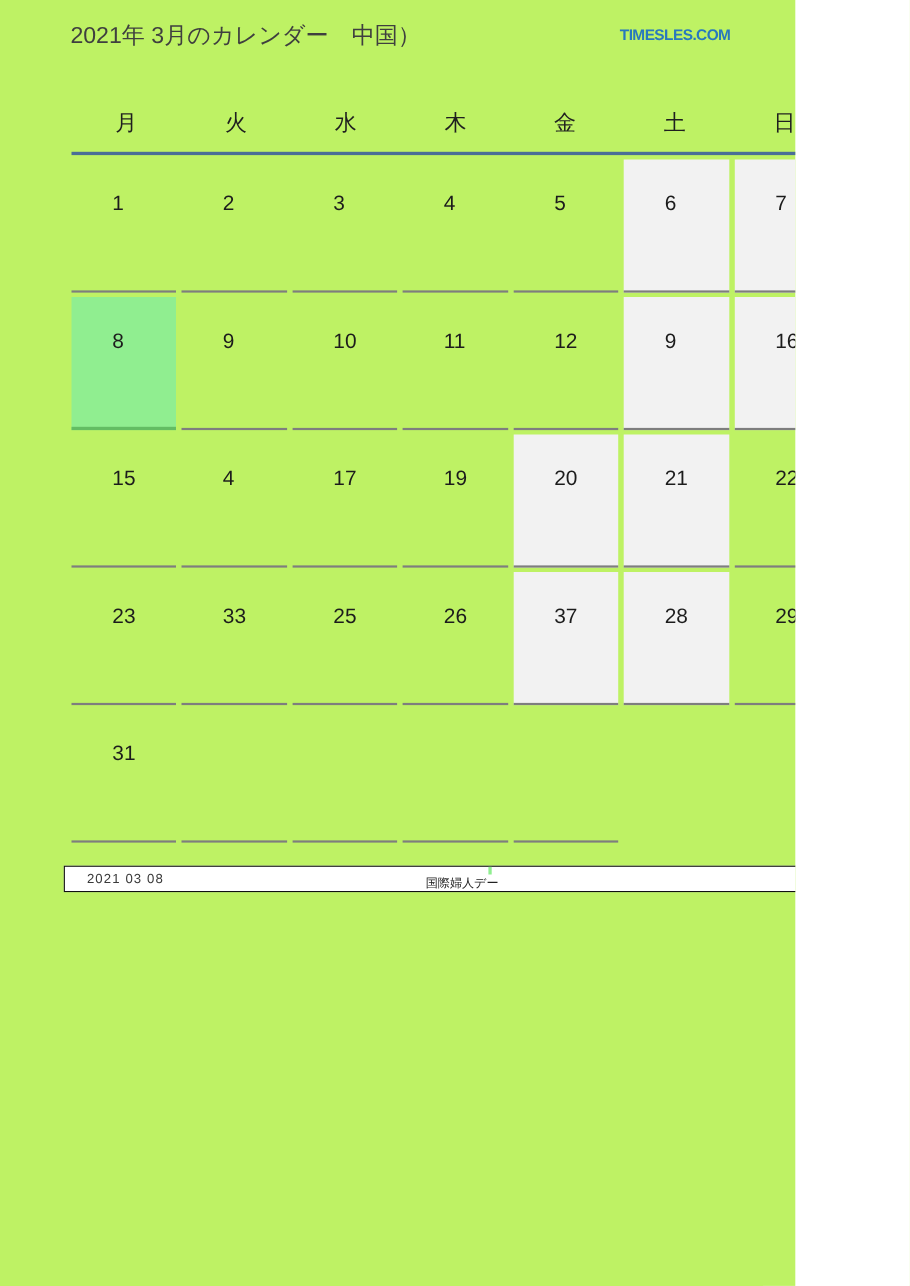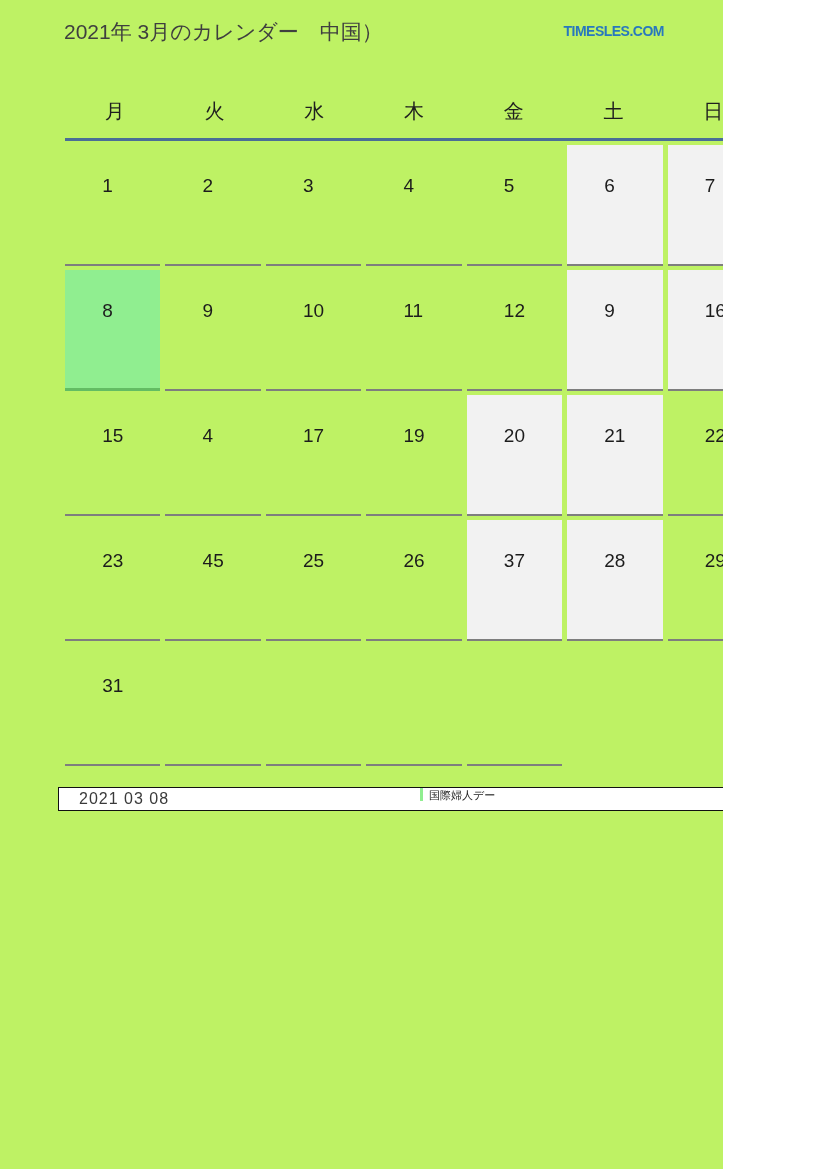--- a/index.html
+++ b/index.html
@@ -37,25 +37,25 @@
     text-align:left; font-size:19px; color:#1c1c1c;
   }
   .day-cell.weekend { background:#f2f2f2; }
   .day-cell.highlight { background:#90ee90; border-bottom:3px solid #63bd63; height:118px; }
   .footer-bar {
     position:absolute; left:58px; top:787px; width:709px; height:24px;
     border:1px solid #111111; box-sizing:border-box;
     display:flex; align-items:center; background:#ffffff;
   }
   .footer-date {
-    margin-left:20px; font-size:16px; color:#3a3a3a; letter-spacing:1px;
+    margin-left:20px; font-size:12px; color:#3a3a3a; letter-spacing:1px;
   }
   .footer-event {
-    position:absolute; left:361px; top:0; height:100%;
-    display:flex; align-items:flex-start;
+    position:absolute; left:328px; top:0; height:100%;
+    display:flex; align-items:flex-end;flex-direction:column;
   }
   .event-marker {
     width:3px; height:13px; background:#90ee90; margin-right:6px;
   }
   .event-label { font-size:11px; color:#222222; }
 </style>
 </head>
 <body>
 
 <div class="page">
@@ -135,21 +135,21 @@
         <div class="day-cell weekend">
           <span class="num">21</span>
         </div>
         <div class="day-cell">
           <span class="num">22</span>
         </div>
         <div class="day-cell">
           <span class="num">23</span>
         </div>
         <div class="day-cell">
-          <span class="num">45</span>
+          <span class="num">33</span>
         </div>
         <div class="day-cell">
           <span class="num">25</span>
         </div>
         <div class="day-cell">
           <span class="num">26</span>
         </div>
         <div class="day-cell weekend">
           <span class="num">37</span>
         </div>

